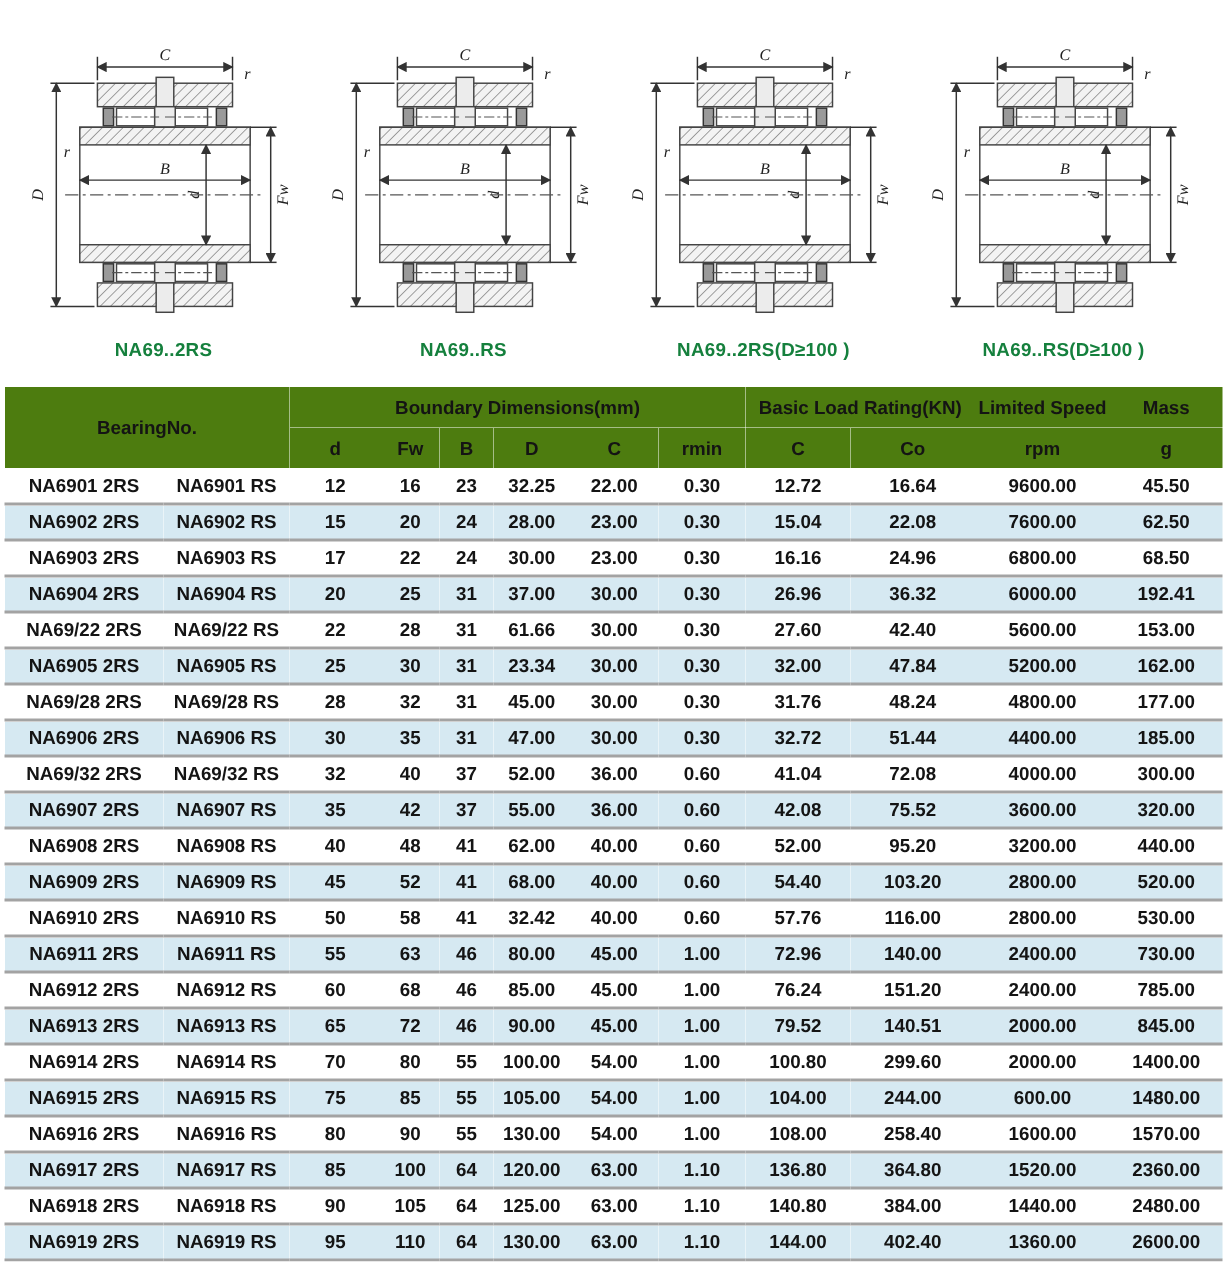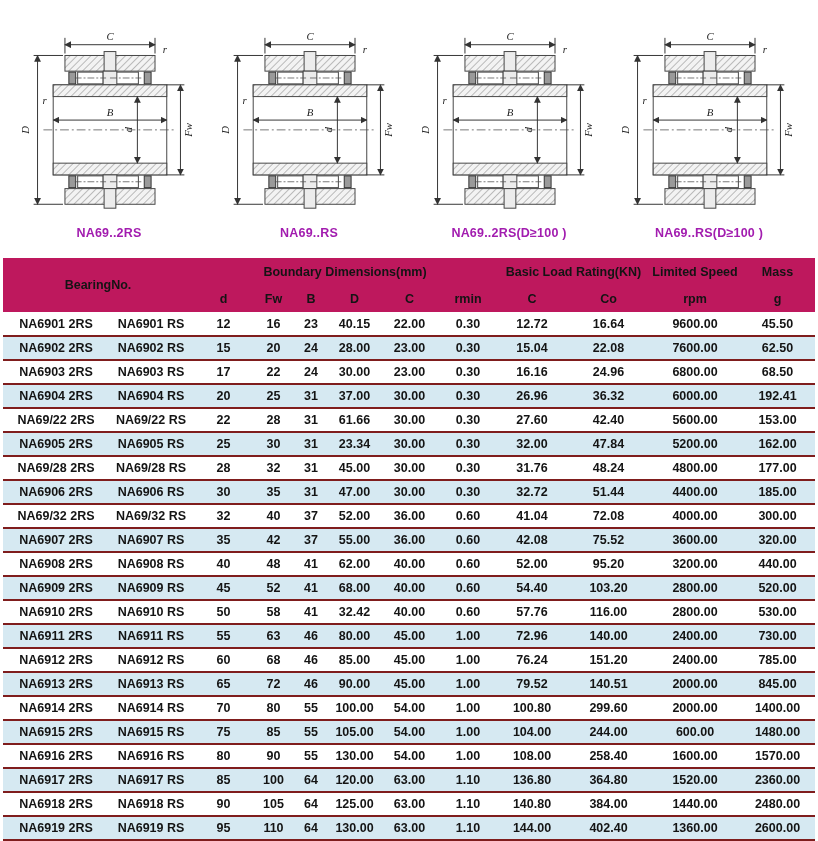--- a/index.html
+++ b/index.html
@@ -10,41 +10,41 @@
   .page{width:818px;height:841px;}
 
   
   .diagrams{
     height:258px;box-sizing:border-box;padding:26px 14px 0 14px;
     display:flex;justify-content:space-between;align-items:flex-start;
   }
   .diagram{margin:0;width:190px;text-align:center;}
   .diagram svg{display:block;width:186px;height:196px;margin:0 auto;}
   .diagram figcaption{
-    margin-top:4px;font-size:12.5px;font-weight:700;color:#a21caf;
+    margin-top:4px;font-size:12.5px;font-weight:700;color:#15803d;
     letter-spacing:0.2px;
   }
   .dimtext{
     font-family:"Liberation Serif", serif;font-style:italic;
     font-size:11px;fill:#222;
   }
 
   
   table.spec{
     border-collapse:collapse;table-layout:fixed;
     width:812px;margin:0 3px;
   }
   table.spec th, table.spec td{
     padding:0;text-align:center;vertical-align:middle;
     font-weight:700;font-size:12.5px;color:#141414;
     white-space:nowrap;overflow:hidden;
   }
   thead tr{height:27px;}
-  thead th{background:#be185d;}
-  tbody tr{height:24px;border-bottom:2px solid #7f1d1d;}
+  thead th{background:#4d7c0f;}
+  tbody tr{height:24px;border-bottom:2px solid #a3a3a3;}
   tbody tr.alt td{background:#d6e9f2;}
 </style>
 </head>
 <body>
 
 <div class="page">
 
   <div class="diagrams">
     <figure class="diagram">
       <div class="svg-slot">
@@ -352,21 +352,21 @@
         <th>g</th>
       </tr>
     </thead>
     <tbody>
         <tr>
           <td>NA6901 2RS</td>
           <td>NA6901 RS</td>
           <td>12</td>
           <td>16</td>
           <td>23</td>
-          <td>40.15</td>
+          <td>32.25</td>
           <td>22.00</td>
           <td>0.30</td>
           <td>12.72</td>
           <td>16.64</td>
           <td>9600.00</td>
           <td>45.50</td>
         </tr>
         <tr class="alt">
           <td>NA6902 2RS</td>
           <td>NA6902 RS</td>

